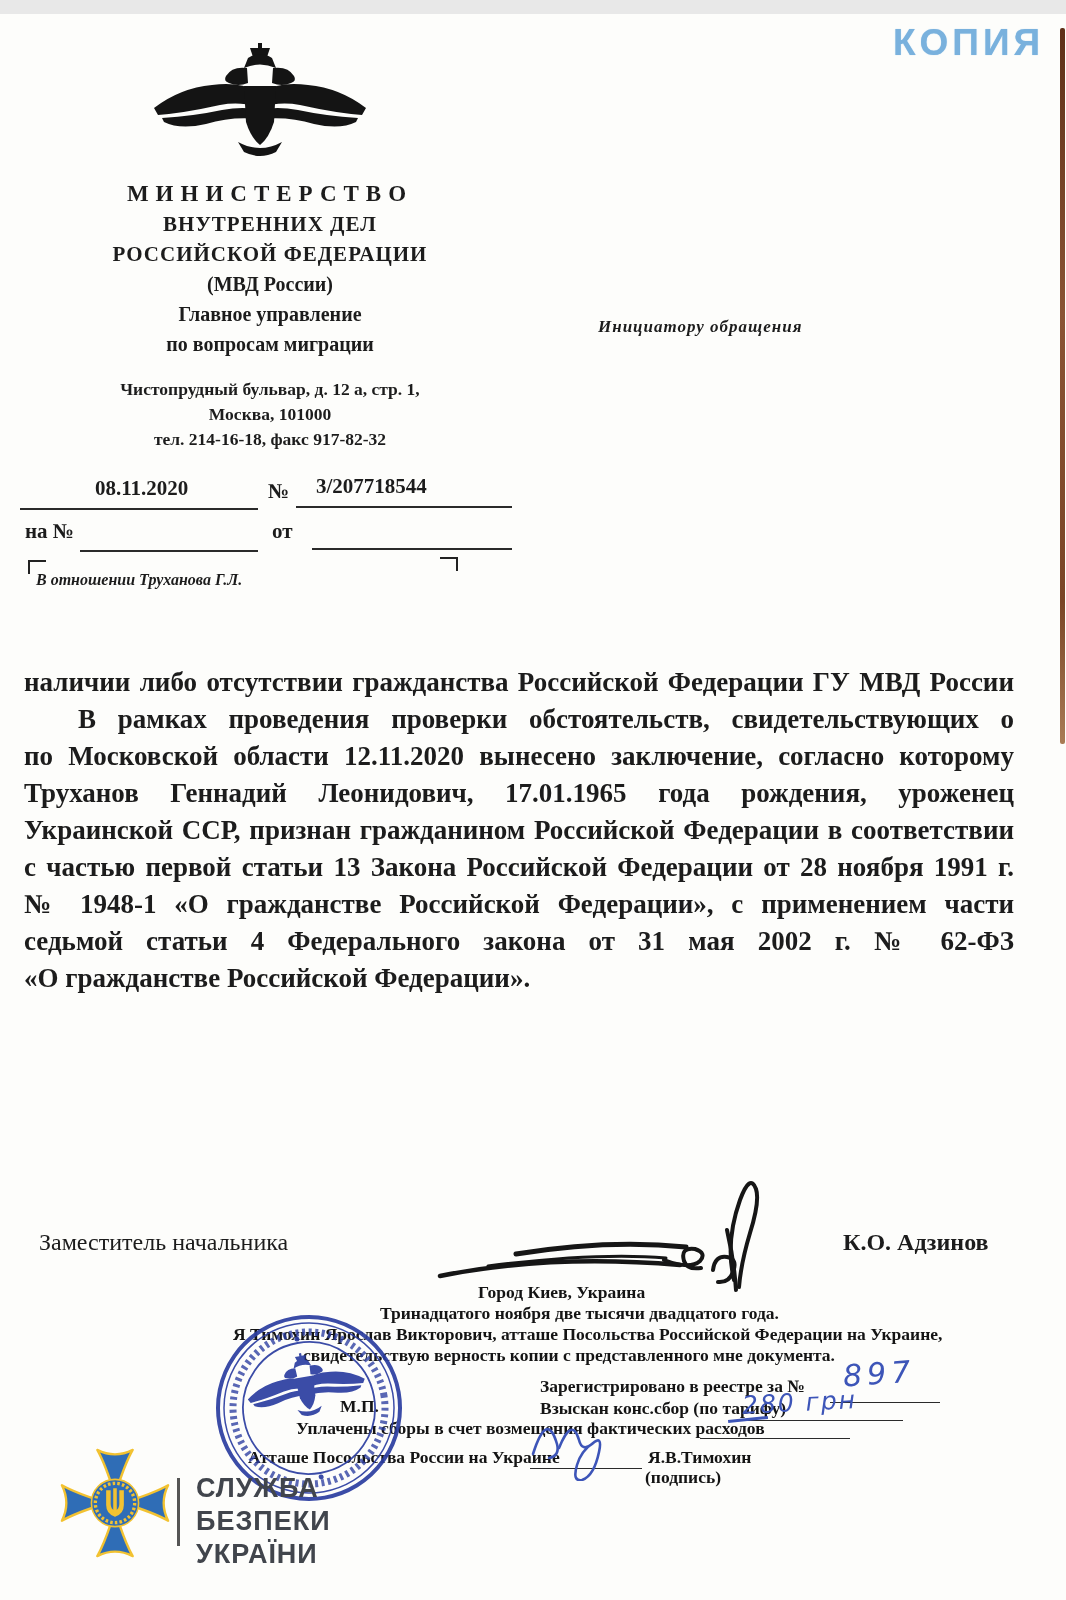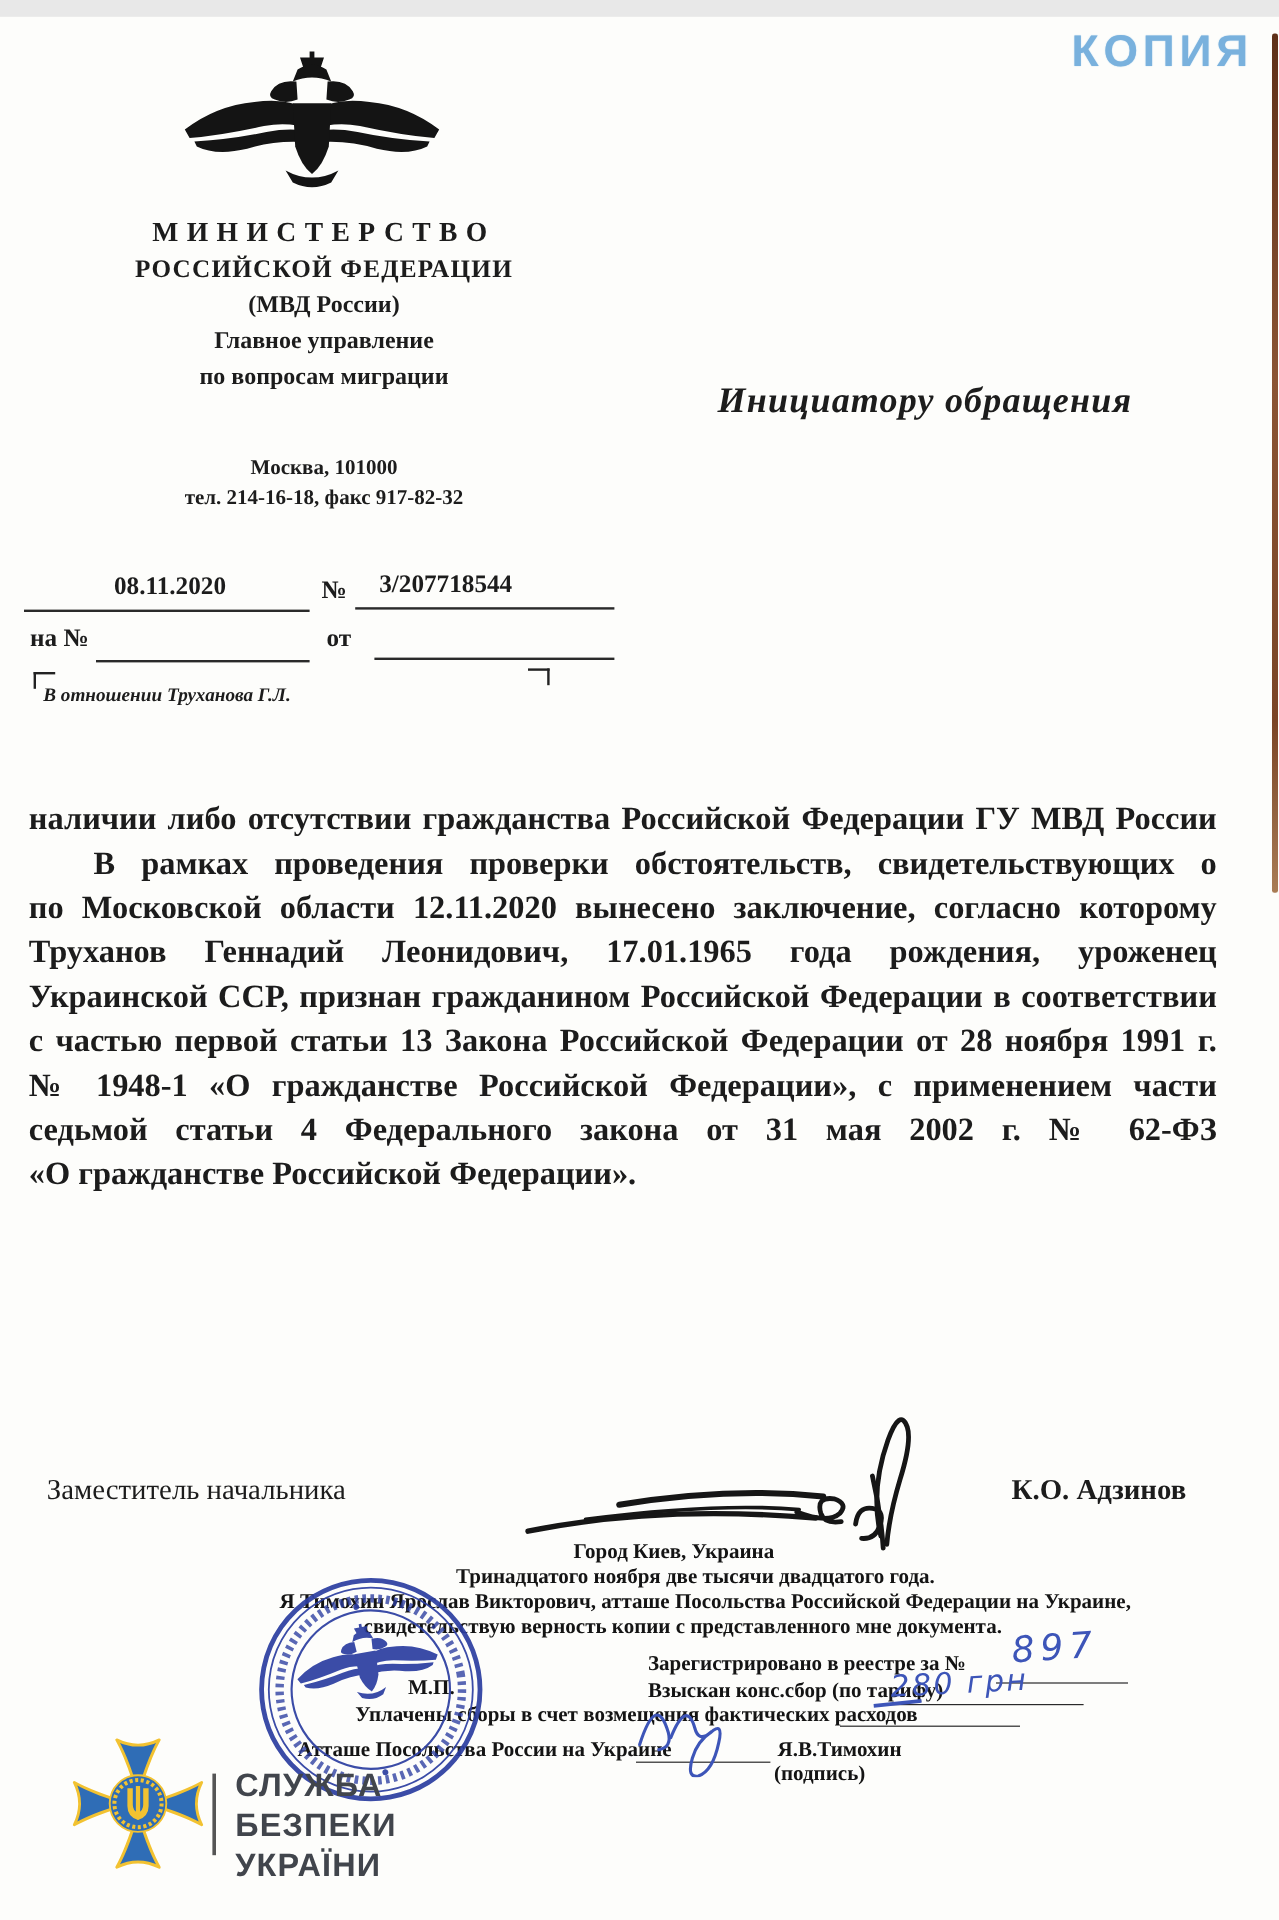--- a/index.html
+++ b/index.html
@@ -19,21 +19,21 @@
   
   .emblem{position:absolute;left:150px;top:28px;}
   
   .letterhead{position:absolute;left:58px;top:165px;width:424px;text-align:center;
     font-weight:bold;line-height:30px;}
   .lh-1{font-size:23px;letter-spacing:7px;}
   .lh-2,.lh-3{font-size:21px;letter-spacing:1px;}
   .lh-4,.lh-5,.lh-6{font-size:20px;}
   .address{position:absolute;left:58px;top:363px;width:424px;text-align:center;
     font-weight:bold;font-size:17.5px;line-height:25px;}
-  .addressee{position:absolute;left:598px;top:303px;font-size:30px;
+  .addressee{position:absolute;left:598px;top:303px;font-size:17px;
     font-style:italic;font-weight:bold;letter-spacing:1px;}
   
   .ref{position:absolute;font-size:21px;font-weight:bold;}
   .rule{position:absolute;height:0;border-bottom:2px solid #2a2a2a;}
   
   .bracket{position:absolute;width:16px;height:12px;}
   .bracket.l{border-left:2.5px solid #222;border-top:2.5px solid #222;}
   .bracket.r{border-right:2.5px solid #222;border-top:2.5px solid #222;}
   .subject{position:absolute;left:36px;top:557px;font-size:16px;font-style:italic;
     font-weight:bold;}
@@ -90,27 +90,29 @@
   <div class="scan-edge"></div>
 
   <div class="kopiya">КОПИЯ</div>
 
   <svg class="emblem" width="220" height="120" viewBox="0 0 220 120">
     <use href="#eagle" fill="#141414"></use>
   </svg>
 
   <div class="letterhead">
     <div class="lh-1">МИНИСТЕРСТВО</div>
+    <div class="lh-2">ВНУТРЕННИХ ДЕЛ</div>
     <div class="lh-3">РОССИЙСКОЙ ФЕДЕРАЦИИ</div>
     <div class="lh-4">(МВД России)</div>
     <div class="lh-5">Главное управление</div>
     <div class="lh-6">по вопросам миграции</div>
   </div>
 
   <div class="address">
+    <div>Чистопрудный бульвар, д. 12 а, стр. 1,</div>
     <div>Москва, 101000</div>
     <div>тел. 214-16-18, факс 917-82-32</div>
   </div>
 
   <div class="addressee">Инициатору обращения</div>
 
   <div class="ref" style="left:95px;top:462px;">08.11.2020</div>
   <div class="ref" style="left:268px;top:465px;">№</div>
   <div class="ref" style="left:316px;top:460px;">3/207718544</div>
   <div class="rule" style="left:20px;top:494px;width:238px;"></div>

